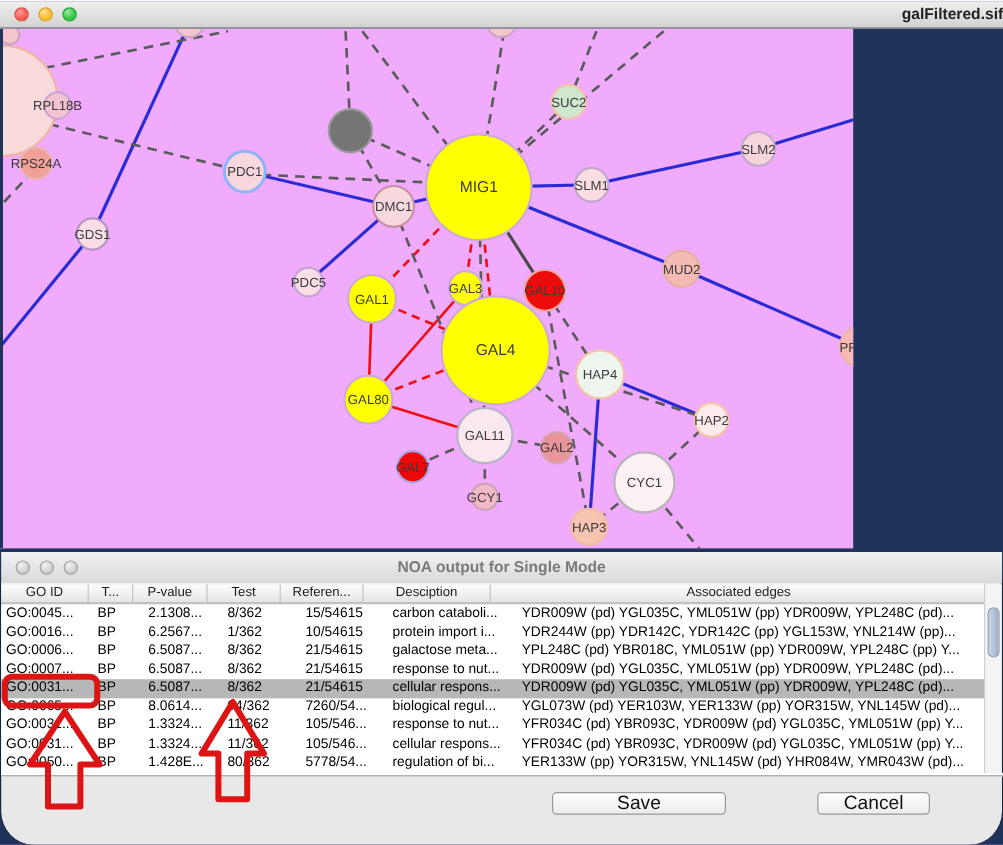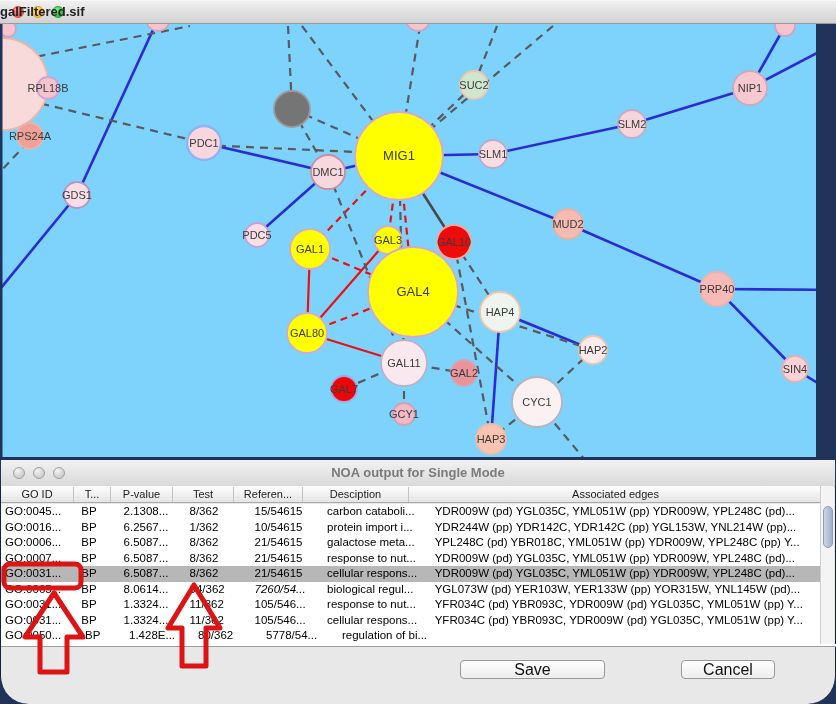--- a/index.html
+++ b/index.html
@@ -13,28 +13,28 @@
   
   #win1{position:absolute;left:0;top:0;width:836px;height:456px;}
   .titlebar{
     position:relative;height:22px;
     background:linear-gradient(#f0f0f0,#d2d2d2);
     border-bottom:1px solid #9c9c9c;
     border-top:1px solid #f8f8f8;
   }
   .titlebar .title{
     position:absolute;left:0;right:0;top:0;height:24px;line-height:22px;
-    text-align:left;font-size:13px;font-weight:600;color:#222;
+    text-align:right;font-size:13px;font-weight:600;color:#222;
   }
   .tl{position:absolute;top:5px;width:12px;height:12px;border-radius:50%;box-sizing:border-box;}
   .tl.red{left:12px;background:radial-gradient(circle at 35% 30%,#ff9d95,#f85a50 60%);border:1px solid #d94b42;}
   .tl.yellow{left:32px;background:radial-gradient(circle at 35% 30%,#ffe29a,#fdbc2e 60%);border:1px solid #d8a123;}
   .tl.green{left:52px;background:radial-gradient(circle at 35% 30%,#9fe8a5,#2fc740 60%);border:1px solid #24a331;}
   .tl.gray{background:radial-gradient(circle at 35% 30%,#f3f3f3,#cfcfcf 65%);border:1px solid #a0a0a0;}
-  #canvas{position:relative;width:816px;height:433px;background:#7dd3fc;overflow:hidden;}
+  #canvas{position:relative;width:711px;height:433px;background:#f0abfc;overflow:hidden;}
   #net{position:absolute;left:0;top:0;}
   .edge-blue{stroke:#2b2bd5;stroke-width:2.6;fill:none;}
   .edge-dark{stroke:#4a4a4a;stroke-width:2.6;fill:none;}
   .edge-red{stroke:#ee1010;stroke-width:2.2;fill:none;}
   .edge-reddash{stroke:#ee1010;stroke-width:2.2;stroke-dasharray:7 5;fill:none;}
   .edge-dash{stroke:#5a5a5a;stroke-width:2.2;stroke-dasharray:8 6;fill:none;}
   .nlabel{font-family:"Liberation Sans",sans-serif;fill:#3b3b3b;}
   
   #win2{position:absolute;left:0;top:460px;width:836px;height:244px;background:#e8e8e8;
         border-left:1px solid #16233f;border-right:1px solid #16233f;box-sizing:border-box;border-radius:28px;}
@@ -269,21 +269,21 @@
         <div class="td" style="width: 61px;">8/362</div>
         <div class="td" style="width: 69px;">21/54615</div>
         <div class="td" style="width: 106px;">cellular respons...</div>
         <div class="td" style="width: 414px;">YDR009W (pd) YGL035C, YML051W (pp) YDR009W, YPL248C (pd)...</div>
       </div>
       <div class="tr">
         <div class="td" style="width: 73px;">GO:0065...</div>
         <div class="td" style="width: 37px;">BP</div>
         <div class="td" style="width: 62px;">8.0614...</div>
         <div class="td" style="width: 61px;">94/362</div>
-        <div class="td" style="width: 69px; font-style: italic;">7260/54...</div>
+        <div class="td" style="width: 69px;">7260/54...</div>
         <div class="td" style="width: 106px;">biological regul...</div>
         <div class="td" style="width: 414px;">YGL073W (pd) YER103W, YER133W (pp) YOR315W, YNL145W (pd)...</div>
       </div>
       <div class="tr">
         <div class="td" style="width: 73px;">GO:0031...</div>
         <div class="td" style="width: 37px;">BP</div>
         <div class="td" style="width: 62px;">1.3324...</div>
         <div class="td" style="width: 61px;">11/362</div>
         <div class="td" style="width: 69px;">105/546...</div>
         <div class="td" style="width: 106px;">response to nut...</div>
@@ -298,20 +298,21 @@
         <div class="td" style="width: 106px;">cellular respons...</div>
         <div class="td" style="width: 414px;">YFR034C (pd) YBR093C, YDR009W (pd) YGL035C, YML051W (pp) Y...</div>
       </div>
       <div class="tr">
         <div class="td" style="width: 73px;">GO:0050...</div>
         <div class="td" style="width: 37px;">BP</div>
         <div class="td" style="width: 62px;">1.428E...</div>
         <div class="td" style="width: 61px;">80/362</div>
         <div class="td" style="width: 69px;">5778/54...</div>
         <div class="td" style="width: 106px;">regulation of bi...</div>
+        <div class="td" style="width: 414px;">YER133W (pp) YOR315W, YNL145W (pd) YHR084W, YMR043W (pd)...</div>
       </div>
     </div>
   <div id="tablebottom"></div>
 
   <div id="vscroll">
     <div id="vthumb"></div>
   </div>
 
   <button class="btn" id="save-btn">Save</button>
   <button class="btn" id="cancel-btn">Cancel</button>

